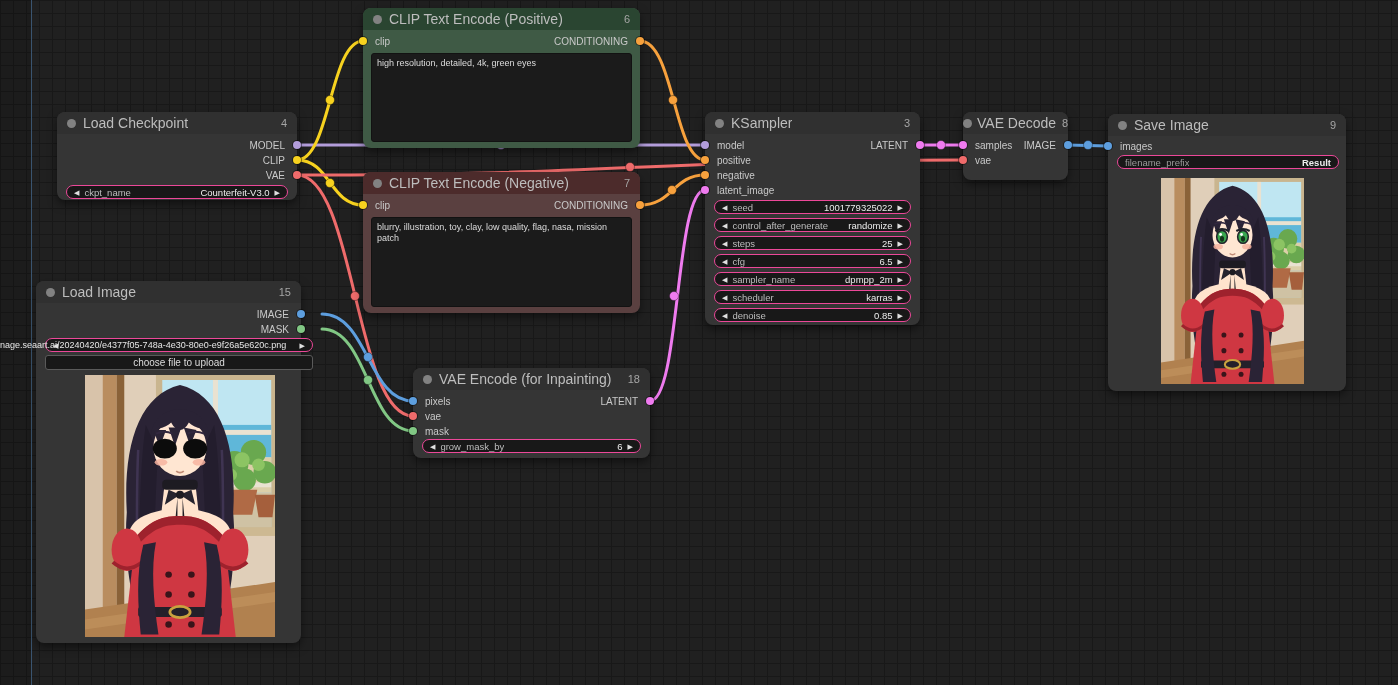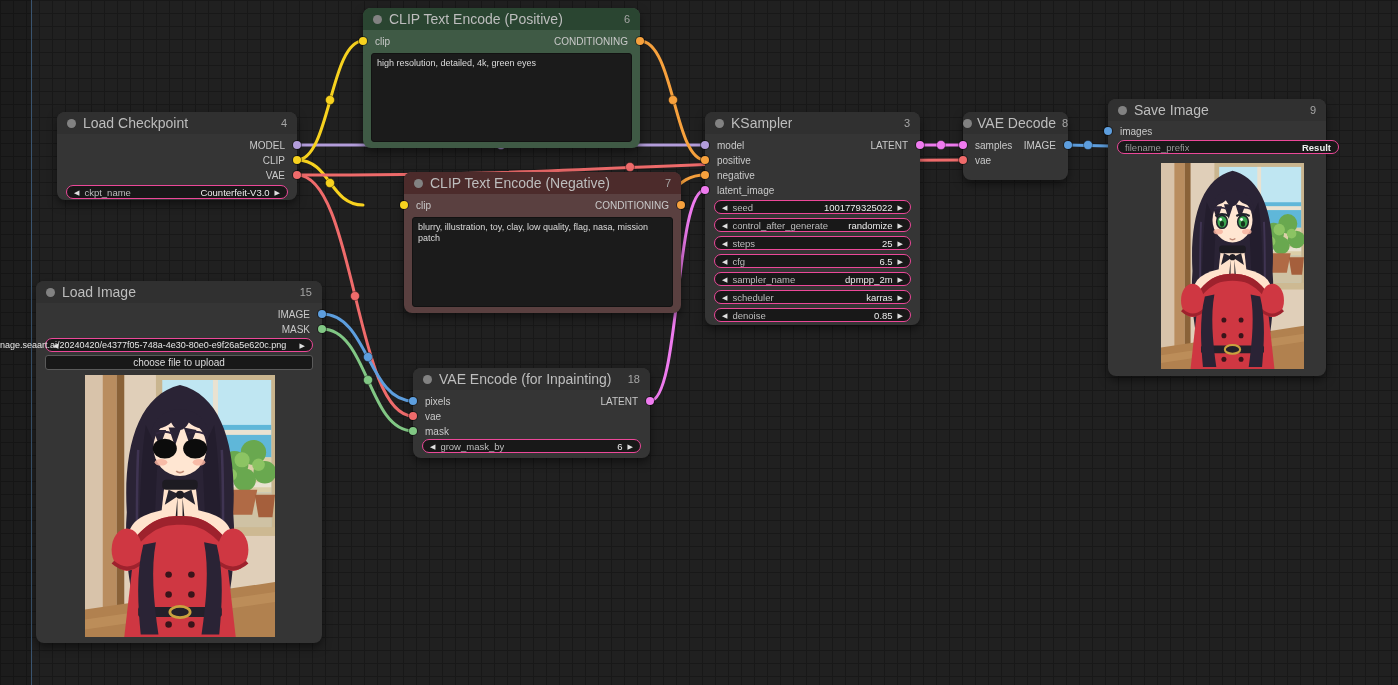--- a/index.html
+++ b/index.html
@@ -23,21 +23,21 @@
   }
   .node-header{
     position:absolute;left:0;top:0;right:0;height:22px;border-radius:8px 8px 0 0;
     display:flex;align-items:center;padding:0 10px;box-sizing:border-box;gap:7px;
   }
   .hdot{width:9px;height:9px;border-radius:50%;background:#828282;flex:0 0 auto;}
   .title{font-size:14px;color:#bdbdbd;white-space:nowrap;overflow:hidden;}
   .order{margin-left:auto;font-size:11px;color:#a5a5a5;}
   .green  {background:#3f5a45;}
   .green  .node-header{background:#2a4531;}
-  .maroon {background:#5a4040;margin-left:41px;}
+  .maroon {background:#5a4040;}
   .maroon .node-header{background:#4c2b2b;}
   .gray .node-header{background:#303030;}
   .row{position:absolute;height:12px;display:flex;align-items:center;font-size:10px;color:#c9c9c9;}
   .row.in{left:0;padding-left:12px;}
   .row.out{right:0;padding-right:12px;justify-content:flex-end;}
   .pdot{position:absolute;top:2px;width:8px;height:8px;border-radius:50%;box-shadow:0 0 0 1px rgba(0,0,0,.45);}
   .row.in  .pdot{left:-4px;}
   .row.out .pdot{right:-4px;}
   .pill{
     position:absolute;box-sizing:border-box;height:14px;border-radius:7px;
@@ -334,21 +334,21 @@
     <div class="row in" style="top:42px;">
       <span class="pdot" style="background:#ef6b6b"></span>
       <span>vae</span>
     </div>
     <div class="row out" style="top:27px;">
       <span>IMAGE</span>
       <span class="pdot" style="background:#5d9ede"></span>
     </div>
   </div>
 
-  <div class="node gray" style="left:1108px;top:99px;width:218px;height:277px;">
+  <div class="node gray" style="left:1108px;top:114px;width:238px;height:277px;">
     <div class="node-header">
       <span class="hdot"></span>
       <span class="title">Save Image</span>
       <span class="order">9</span>
     </div>
     <div class="row in" style="top:26px;">
       <span class="pdot" style="background:#5d9ede"></span>
       <span>images</span>
     </div>
     <div class="pill" style="left:9px;top:41px;width:222px;">
@@ -356,21 +356,21 @@
       <span class="wvalue" style="font-weight:bold">Result</span>
     </div>
     <div class="preview" style="left:53px;top:64px;width:143px;height:206px;">
       <svg viewBox="0 0 150 210" preserveAspectRatio="none">
         <use href="#scene"></use>
           <use href="#eyes-green"></use>
       </svg>
     </div>
   </div>
 
-  <div class="node gray" style="left:36px;top:281px;width:286px;height:362px;text-align:center;">
+  <div class="node gray" style="left:36px;top:281px;width:265px;height:362px;text-align:center;">
     <div class="node-header">
       <span class="hdot"></span>
       <span class="title">Load Image</span>
       <span class="order">15</span>
     </div>
     <div class="row out" style="top:27px;">
       <span>IMAGE</span>
       <span class="pdot" style="background:#5d9ede"></span>
     </div>
     <div class="row out" style="top:42px;">

